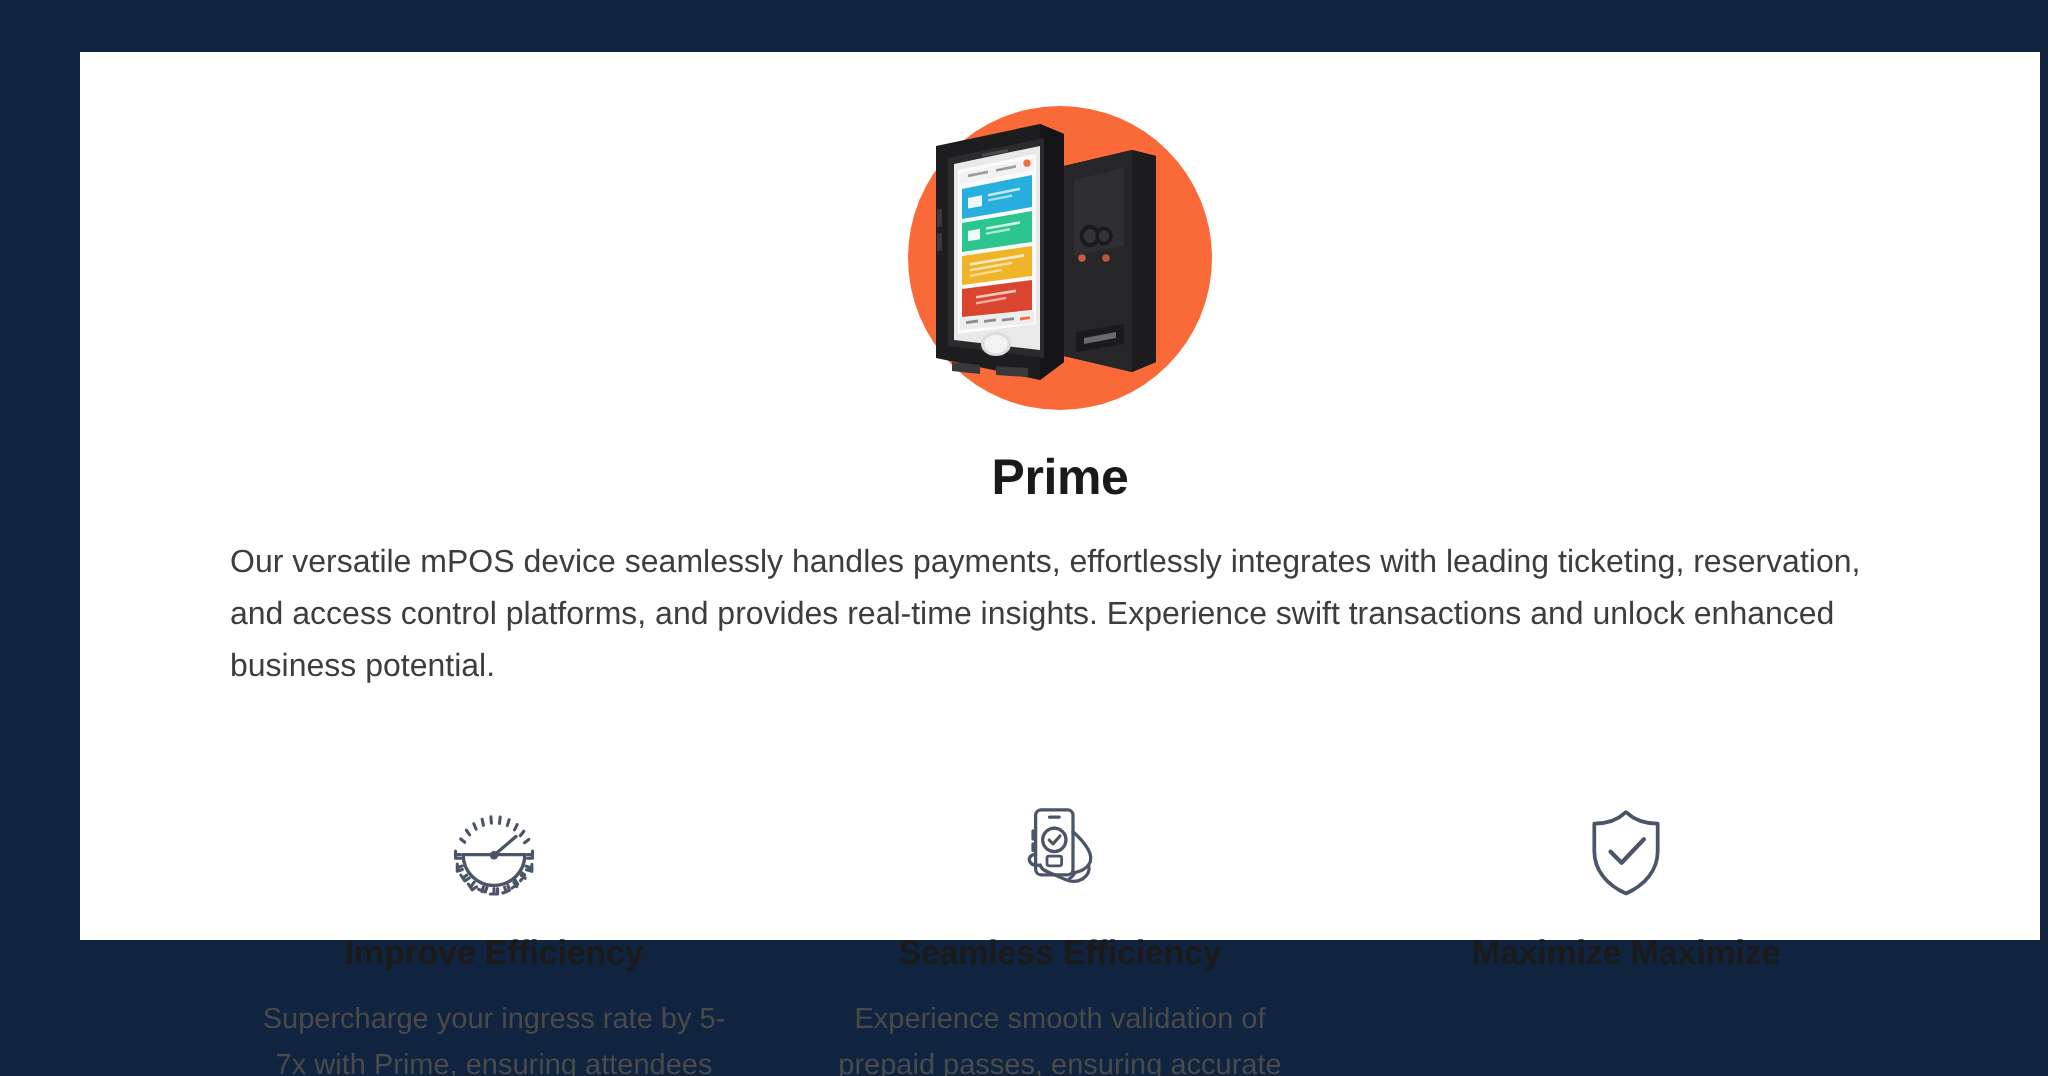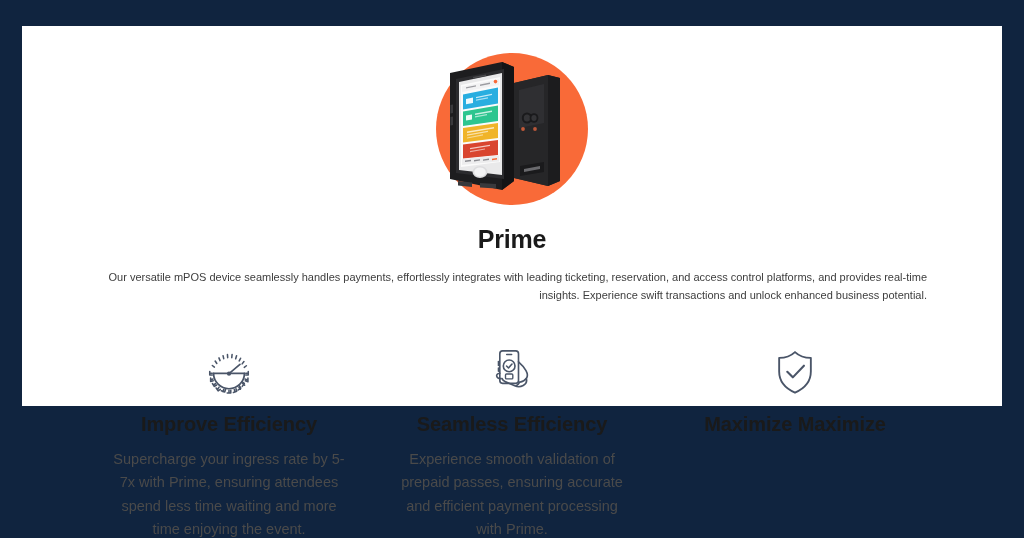--- a/index.html
+++ b/index.html
@@ -18,24 +18,24 @@
     position: relative;
     width: 1024px;
     height: 538px;
     background: #10243F;
     box-sizing: border-box;
   }
 
   
   #content-card {
     position: absolute;
-    left: 22px;
+    left: 40px;
     top: 26px;
     width: 980px;
-    height: 380px;
+    height: 444px;
     background: #FFFFFF;
     box-sizing: border-box;
   }
 
   
   .hero {
     width: 100%;
     padding-top: 27px;
     display: flex;
     flex-direction: column;
@@ -73,24 +73,24 @@
   .product-title {
     margin: 19px 0 0 0;
     font-size: 25px;
     font-weight: bold;
     color: #1A1A1A;
     letter-spacing: -0.2px;
     line-height: 1.2;
   }
 
   .product-desc {
-    margin: 15px auto 4px auto;
+    margin: 15px auto 16px auto;
     width: 830px;
-    text-align: right;
-    font-size: 11px;
+    text-align: left;
+    font-size: 16px;
     line-height: 1.62;
     color: #3D3D3D;
   }
 
   
   .features {
     display: flex;
     justify-content: center;
     margin-top: 35px;
     padding: 0 60px;
@@ -114,21 +114,21 @@
   }
 
   .feature-icon svg {
     width: 52px;
     height: 52px;
     display: block;
   }
 
   .feature-heading {
     margin-top: 13px;
-    font-size: 20px;
+    font-size: 17px;
     font-weight: bold;
     color: #1A1A1A;
     letter-spacing: -0.1px;
   }
 
   .feature-body {
     margin-top: 12px;
     width: 234px;
     font-size: 14.5px;
     line-height: 1.62;

